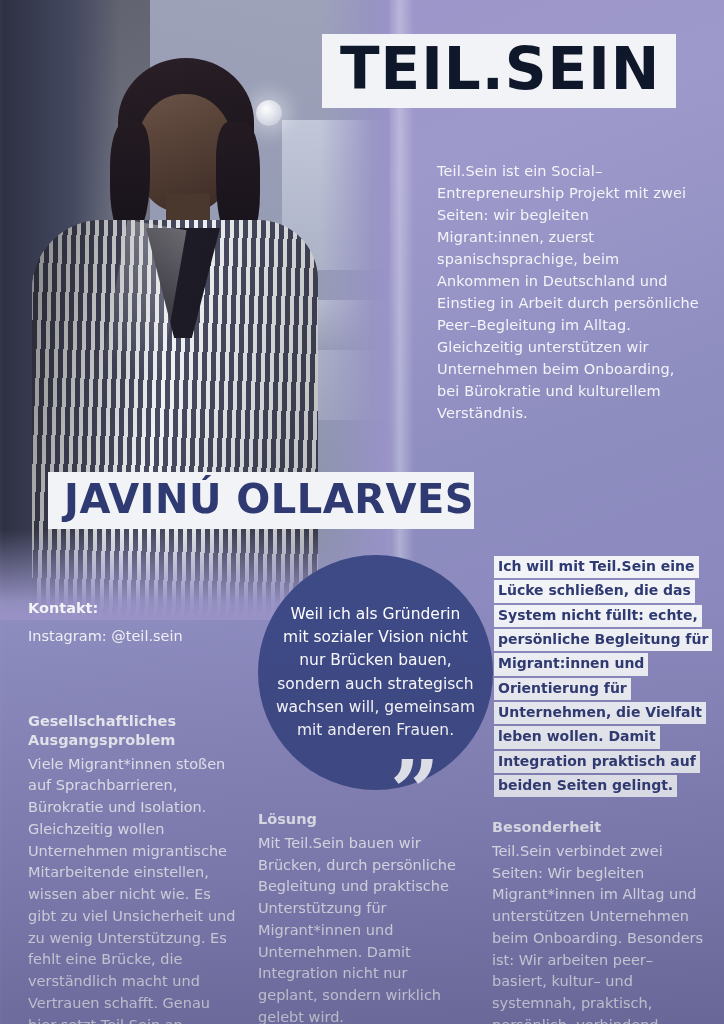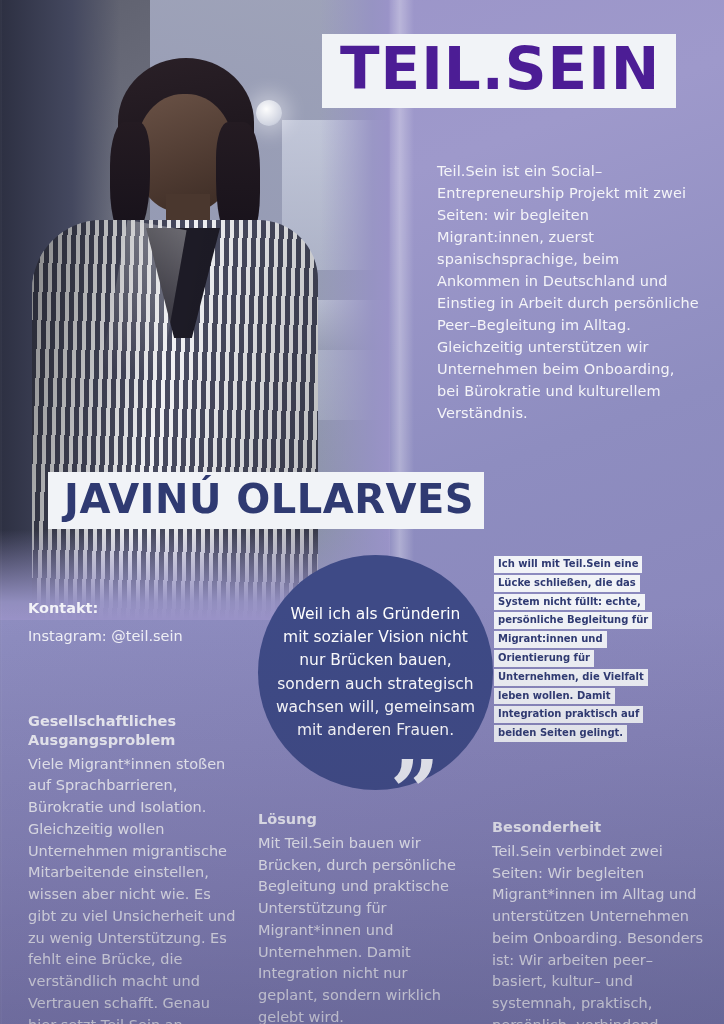--- a/index.html
+++ b/index.html
@@ -141,38 +141,38 @@
   .title-band {
     position: absolute; left: 322px; top: 34px;
     background: #f1f3f7;
     padding: 6px 16px 10px 18px;
   }
   .title-band .t {
     font-family: "DejaVu Sans", sans-serif;
     font-weight: 700;
     font-size: 58px;
     letter-spacing: 1px;
-    color: #4c1d95;
+    color: #0f172a;
     line-height: 1.0;
   }
 
   
   .intro {
     position: absolute; left: 437px; top: 144px; width: 262px;
     font-size: 14.5px; line-height: 1.52;
     color: #f4f4f8;
     letter-spacing: .1px;
     margin-top: 16px;
   }
 
   
   .name-band {
     position: absolute; left: 48px; top: 472px;
     background: #f1f3f7;
-    padding: 6px 10px 9px 16px;
+    padding: 6px 0 9px 16px;
   }
   .name-band .n {
     font-weight: 700;
     font-size: 40px;
     letter-spacing: .5px;
     color: #2f3a72;
     line-height: 1.05;
   }
 
   
@@ -210,21 +210,21 @@
 
   
   .hl-block {
     position: absolute; left: 494px; top: 556px; width: 206px;
   }
   .hl-block .line {
     display: table;
     background: #f1f3f7;
     color: #2f3a72;
     font-weight: 700;
-    font-size: 10px;
+    font-size: 14px;
     line-height: 1.38;
     padding: 1px 4px 2px 4px;
     margin-bottom: 2px;
     white-space: nowrap;
   }
 
   
   .col { position: absolute; color: #f2f2f7; }
   .col h3 {
     font-size: 14.5px; font-weight: 700; line-height: 1.3;

